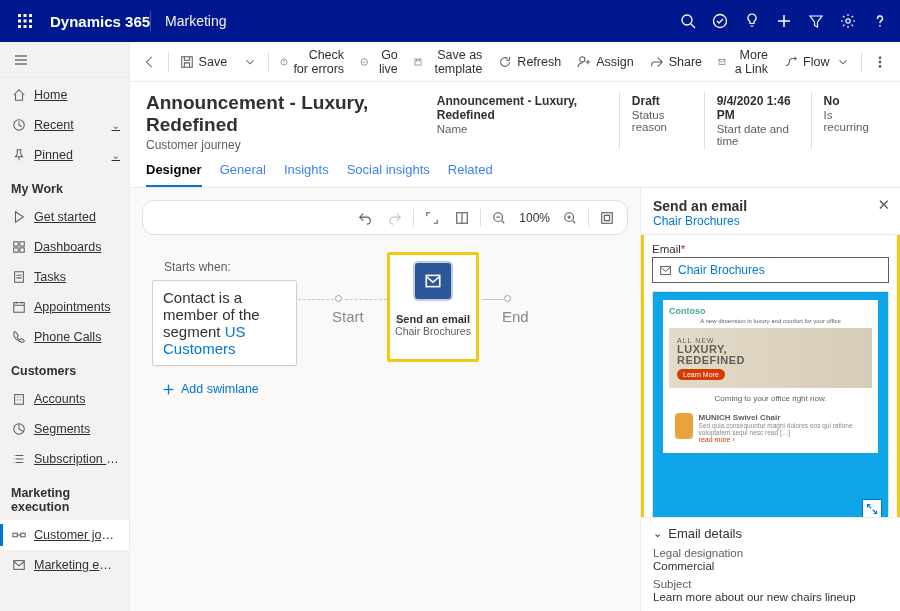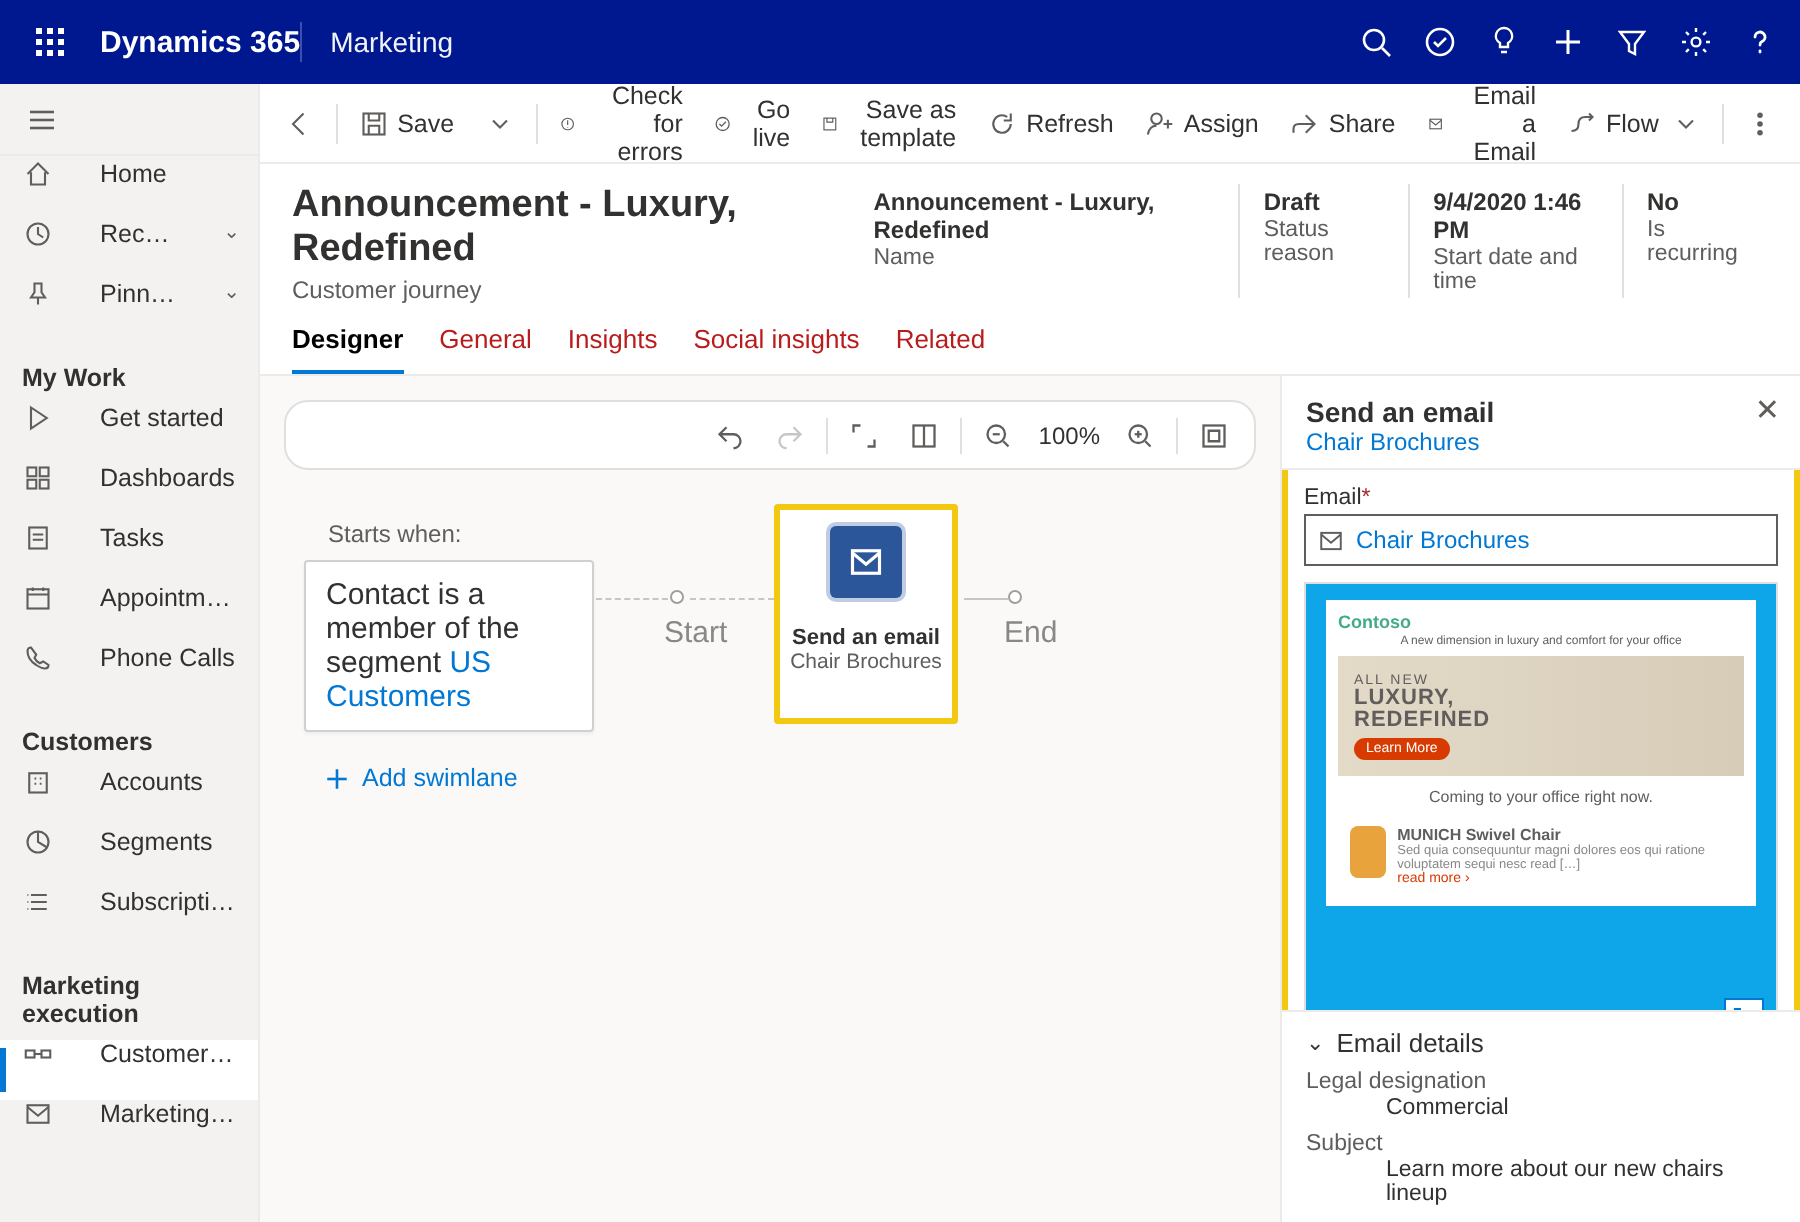--- a/index.html
+++ b/index.html
@@ -14,21 +14,21 @@
 .topbar .tb-icon { width: 32px; height: 42px; display: flex; align-items: center; justify-content: center; cursor: pointer; }
 .topbar svg { fill: #fff; }
 
 
 .main { display: flex; height: calc(611px - 42px); }
 
 
 .sidebar { width: 130px; background: #f3f2f1; border-right: 1px solid #edebe9; display: flex; flex-direction: column; overflow: hidden; font-size: 12.5px; }
 .sb-toggle { height: 36px; border-bottom: 1px solid #edebe9; display: flex; align-items: center; padding-left: 13px; }
 .sb-list { overflow-y: auto; flex: 1; padding-top: 2px;}
-.sb-item { height: 30px; display: flex; padding: 0 9px 0 11px; cursor: pointer; position: relative; gap: 24px; }
+.sb-item { height: 30px; display: flex; align-items: center; padding: 0 9px 0 11px; cursor: pointer; position: relative; gap: 8px; text-decoration: underline; }
 .sb-item.active { background: #fff; }
 .sb-item.active::before { content: ""; position: absolute; left: 0; top: 4px; bottom: 4px; width: 3px; background: #0078d4; }
 .sb-item .lbl { flex: 1; white-space: nowrap; overflow: hidden; text-overflow: ellipsis; }
 .sb-item .chev { font-size: 10px; color: #605e5c; }
 .sb-header { font-weight: 600; padding: 12px 0 6px 11px; color: #323130; font-size: 12.5px;}
 .sb-icn { width: 15px; display: flex; justify-content: center; color: #605e5c;}
 .sb-icn svg { width: 14px; height: 14px; fill: none; stroke: #605e5c; stroke-width: 1.2; }
 
 
 .content { flex: 1; display: flex; flex-direction: column; overflow: hidden; }
@@ -46,21 +46,21 @@
 .hs-title { font-size: 19px; font-weight: 600; }
 .hs-sub { font-size: 12px; color: #605e5c; margin-top: 2px; }
 .hs-fields { margin-left: auto; display: flex; gap: 0; font-size: 11.5px; }
 .hs-field { border-left: 1px solid #e1dfdd; padding: 2px 12px; }
 .hs-field:first-child { border-left: none; }
 .hs-field .v { font-weight: 600; font-size: 12px; }
 .hs-field .k { color: #605e5c; margin-top: 1px; }
 
 
 .tabs { display: flex; gap: 18px; padding: 10px 16px 0 16px; border-bottom: 1px solid #edebe9; font-size: 13px;}
-.tab { padding-bottom: 8px; cursor: pointer; color: #b91c1c; }
+.tab { padding-bottom: 8px; cursor: pointer; color: #3b82f6; }
 .tab.active { font-weight: 600; border-bottom: 2px solid #0078d4; color: #000;}
 
 
 .workspace { flex: 1; display: flex; overflow: hidden; }
 .canvas-wrap { flex: 1; background: #faf9f8; padding: 12px; overflow: hidden; position: relative; }
 .canvas-toolbar { position: absolute; top: 12px; right: 12px; left: 12px; height: 35px; background: #fff; border: 1px solid #e1dfdd; border-radius: 12px; display: flex; align-items: center; justify-content: flex-end; padding: 0 6px; gap: 2px; }
 .ct-btn { width: 28px; height: 28px; display: flex; align-items: center; justify-content: center; cursor: pointer; border-radius: 2px;}
 .ct-div { width: 1px; height: 18px; background: #e1dfdd; margin: 0 2px;}
 .ct-zoom { font-size: 12px; padding: 0 4px; }
 .canvas { margin-top: 52px; padding: 10px 8px; position: relative; }
@@ -101,21 +101,21 @@
 .preview .prod { display:flex; gap:6px; padding: 4px 6px;}
 .preview .chair { width:26px; height:26px; background:#e8a33d; border-radius:4px;}
 .preview .ptxt .pttl { font-weight:600; font-size:8px;}
 .preview .ptxt .pdesc { font-size:6.5px; color:#8a8886; line-height:1.1;}
 .preview .rm { color:#d83b01; font-size:7px;}
 .preview .expand { position:absolute; bottom:6px; right:6px; width:20px; height:20px; border:1px solid #0078d4; background:#fff; display:flex; align-items:center; justify-content:center;}
 .rp-section { padding: 8px 12px; border-top: 1px solid #edebe9; }
 .rp-sec-ttl { font-size: 13px; font-weight: 400; display:flex; align-items:center; gap:6px;}
 .rp-kv { margin-top: 6px; font-size: 11.5px; }
 .rp-kv .k { color: #605e5c; }
-.rp-kv .v { margin-top: 1px; margin-left: 40px; }
+.rp-kv .v { margin-top: 1px; }
 </style>
 </head>
 <body>
 
 <div class="topbar">
   <div class="waffle">
     <svg width="16" height="16" viewBox="0 0 16 16">
         <g fill="#fff">
           <rect x="1" y="1" width="3" height="3"></rect>
           <rect x="6.5" y="1" width="3" height="3"></rect>
@@ -372,21 +372,21 @@
           <svg viewBox="0 0 16 16">
             <path d="M9 3 l5 5 l-5 5 M14 8 h-9 q-3 0 -3 3 v2"></path>
           </svg>
           <span>Share</span>
         </div>
       <div class="cb-btn">
           <svg viewBox="0 0 16 16">
             <rect x="2" y="3" width="12" height="10"></rect>
             <path d="M2 4 l6 5 l6 -5"></path>
           </svg>
-          <span>Email a Email</span>
+          <span>More a Link</span>
         </div>
       <div class="cb-btn">
           <svg viewBox="0 0 16 16">
             <path d="M2 12 q4 0 4 -4 q0 -4 4 -4 h4 M12 2 l2 2 l-2 2"></path>
           </svg>
           <span>Flow</span>
           <svg viewBox="0 0 16 16" style="margin-left:2px">
             <path d="M4 6 l4 4 l4 -4"></path>
           </svg>
         </div>

